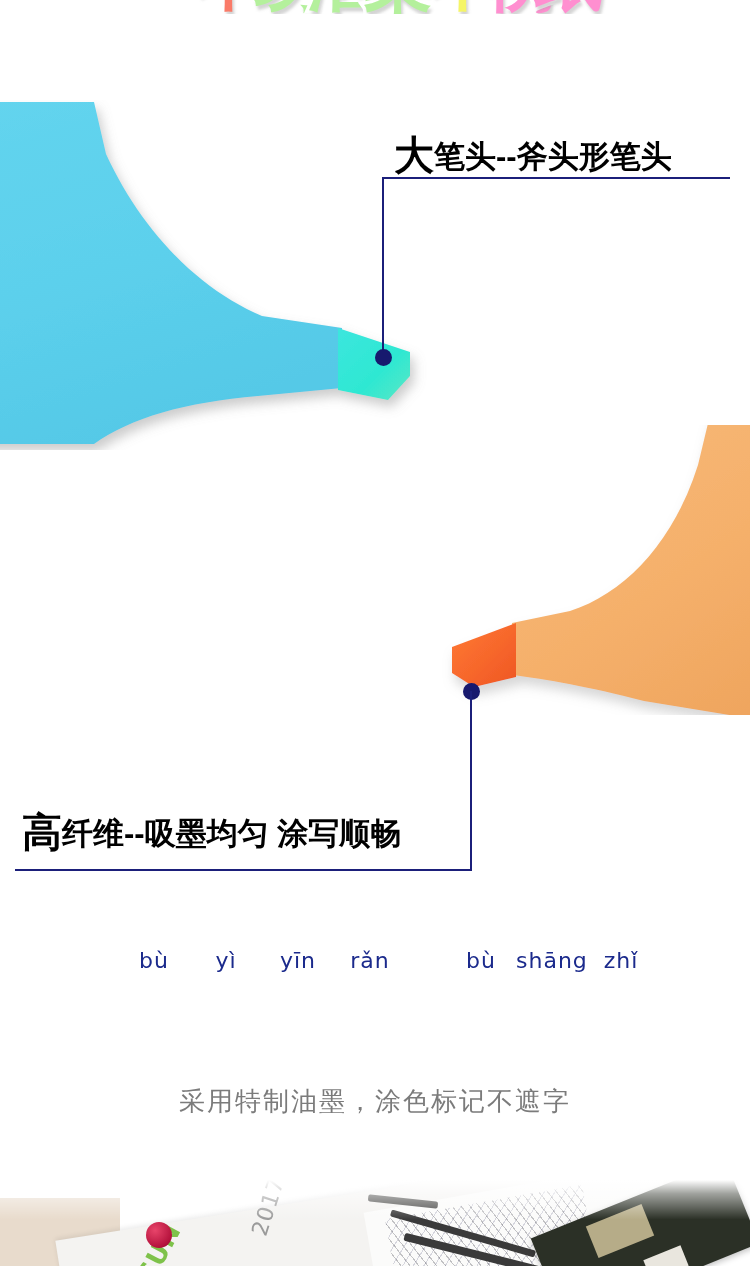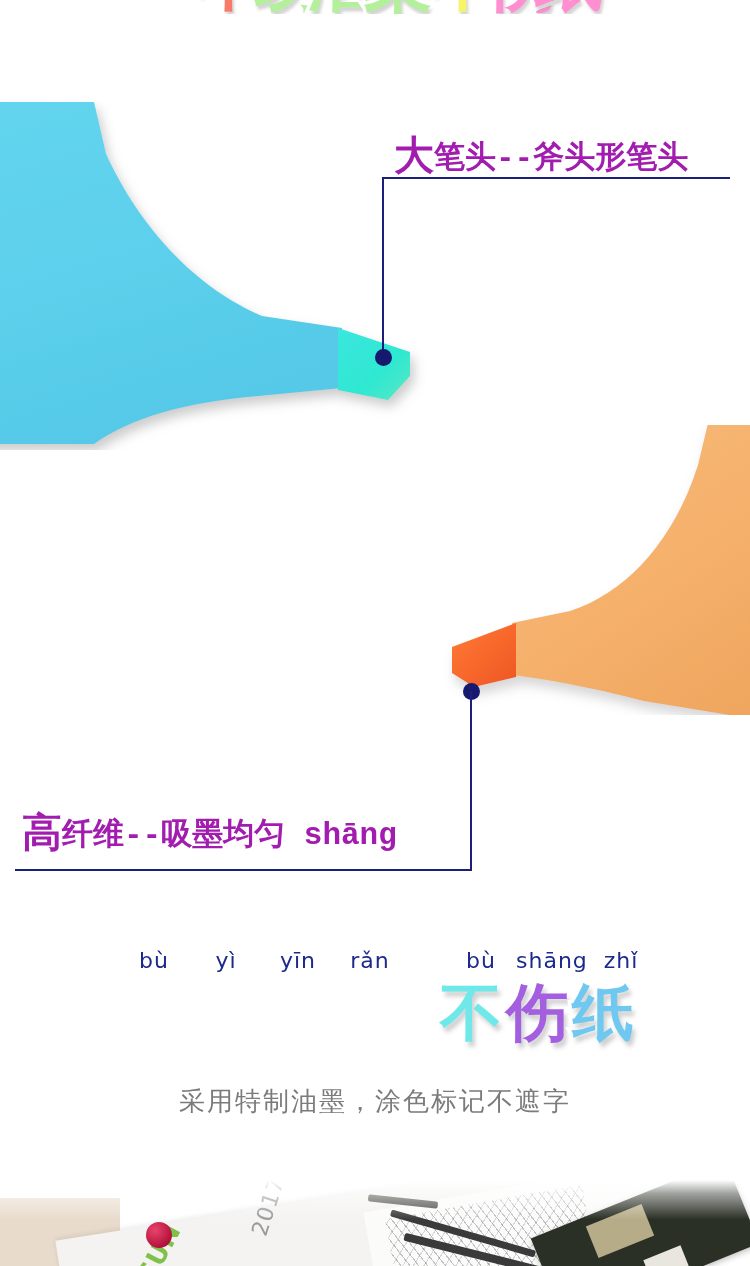--- a/index.html
+++ b/index.html
@@ -65,23 +65,23 @@
     position: absolute;
     width: 17px;
     height: 17px;
     border-radius: 50%;
     background: #17196e;
   }
 
   
   .callout-text {
     position: absolute;
-    color: #a21caf;
+    color: #000000;
     white-space: nowrap;
-    font-family: Liberation Mono, monospace;
+    font-family: Liberation Sans, sans-serif;
   }
   .callout-text .big {
     font-size: 40px;
     font-weight: bold;
     letter-spacing: 0px;
     vertical-align: -2px;
   }
   .callout-text .rest {
     font-size: 31px;
     font-weight: bold;
@@ -310,33 +310,30 @@
         <path d="M 86 198 L 86 252 L 44 262 L 22 248 L 22 222 Z" fill="url(#orTip)"></path>
       </g>
     </svg>
   </div>
 
   <div class="callout-dot" style="left:463px; top:683px;"></div>
   <div class="callout-line" style="left:470px; top:691px; width:2px; height:180px;"></div>
   <div class="callout-line" style="left:15px; top:869px; width:457px; height:2px;"></div>
 
   <div class="callout-text" id="callout-2">
-    <span class="big">高</span><span class="rest">纤维--吸墨均匀 shāng</span>
+    <span class="big">高</span><span class="rest">纤维--吸墨均匀 涂写顺畅</span>
   </div>
 
   <div class="pinyin" id="pinyin-left">
     <span>bù</span><span>yì</span><span>yīn</span><span>rǎn</span>
   </div>
   <div class="pinyin" id="pinyin-right">
     <span>bù</span><span>shāng</span><span>zhǐ</span>
   </div>
 
-  <div class="slogan" id="slogan-right">
-    <span class="ch" style="color: rgb(110, 232, 232);">不</span><span class="ch" style="color: rgb(163, 95, 224);">伤</span><span class="ch" style="color: rgb(110, 200, 240);">纸</span>
-  </div>
 
   <div class="desc" id="desc-1">采用特制油墨，涂色标记不遮字</div>
 
   <div class="photo-strip">
     <div class="ps-beige"></div>
     <div class="ps-paper"></div>
     <div class="ps-year">2017</div>
     <div class="ps-sun">SUN</div>
     <div class="ps-sketch">
       <div class="ps-scribble"></div>

